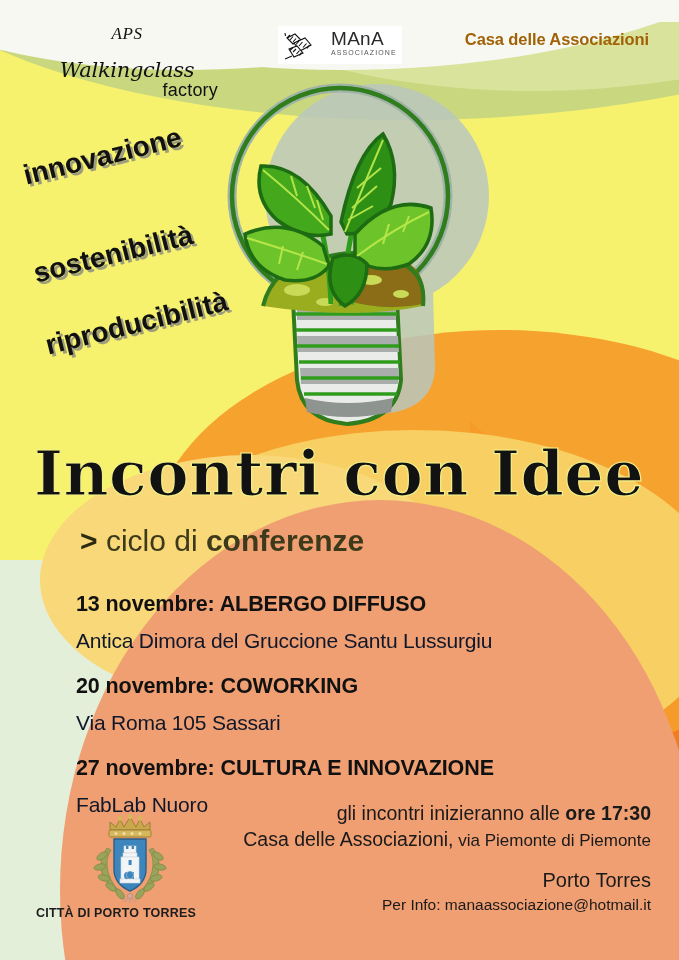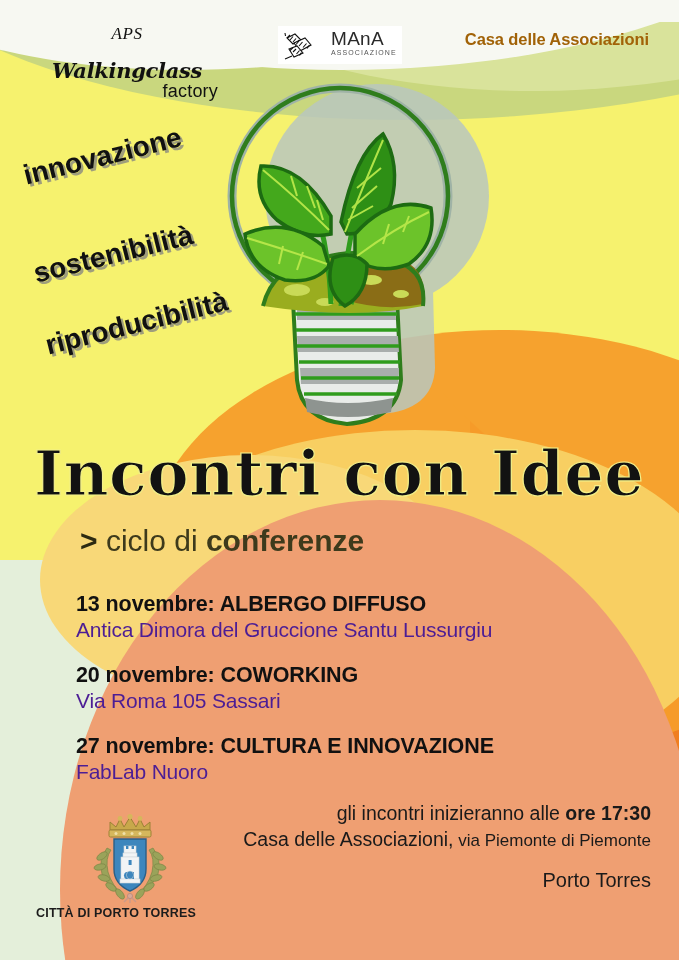--- a/index.html
+++ b/index.html
@@ -138,21 +138,21 @@
     position:absolute;left:32px;top:24px;width:190px;height:46px;
     color:#111;
   }
   .wcf-row1{display:flex;align-items:center;gap:14px;white-space:nowrap;flex-direction:column;}
   .wcf-aps{
     font-family:"Liberation Serif", serif;
     font-style:italic;font-weight:400;font-size:17px;letter-spacing:.5px;
   }
   .wcf-name{
     font-family:"DejaVu Serif", serif;
-    font-style:italic;font-weight:700;font-size:21px;
+    font-style:italic;font-weight:400;font-size:21px;
     letter-spacing:-.3px;
   }
   .wcf-row2{
     text-align:right;margin-top:-2px;padding-right:4px;
     font-family:"Liberation Sans", sans-serif;
     font-weight:400;font-size:18px;letter-spacing:.2px;
   }
 
   .logo-mana{
     position:absolute;left:278px;top:26px;
@@ -226,22 +226,22 @@
   
   .events{position:absolute;left:76px;top:592px;z-index:25;width:560px;}
   .ev{margin-bottom:21px;}
   .ev-head{
     font-family:"Liberation Sans", sans-serif;
     font-weight:700;font-size:21.5px;color:#111;
     white-space:nowrap;letter-spacing:-.1px;
   }
   .ev-sub{
     font-family:"Liberation Sans", sans-serif;
-    font-weight:400;font-size:21px;color:#4c1d95;
-    margin-top:1px;white-space:nowrap;letter-spacing:-.2px;
+    font-weight:400;font-size:21px;color:#0f172a;
+    margin-top:12px;white-space:nowrap;letter-spacing:-.2px;
   }
 
   
   .info{
     position:absolute;right:28px;top:802px;z-index:25;
     text-align:right;
     font-family:"Liberation Sans", sans-serif;
     color:#1a1a1a;
   }
   .info-l1{font-size:19.5px;line-height:1.22;}
@@ -421,20 +421,23 @@
   </div>
 
   <div class="info">
     <div class="info-l1">
       <span>gli incontri inizieranno alle </span><b>ore 17:30</b>
     </div>
     <div class="info-l2">
       <span>Casa delle Associazioni,</span><span class="small"> via Piemonte di Piemonte</span>
     </div>
     <div class="info-l3">Porto Torres</div>
+    <div class="info-l4">
+      <span>Per Info: </span><span>manaassociazione@hotmail.it</span>
+    </div>
   </div>
 
   <div class="city">
     <svg width="80" height="92" viewBox="0 0 80 92">
 
       <g>
         <path d="M20 18 L20 10 L26 15 L30 7 L34 15 L40 5 L46 15 L50 7 L54 15 L60 10 L60 18 Z" fill="#c8a84b" stroke="#9c8136" stroke-width="1"></path>
         <rect x="19" y="18" width="42" height="7" rx="1.5" fill="#d6b75c" stroke="#9c8136" stroke-width="1"></rect>
         <circle cx="30" cy="6.5" r="2.4" fill="#d6b75c"></circle>
         <circle cx="40" cy="4.5" r="2.6" fill="#d6b75c"></circle>

